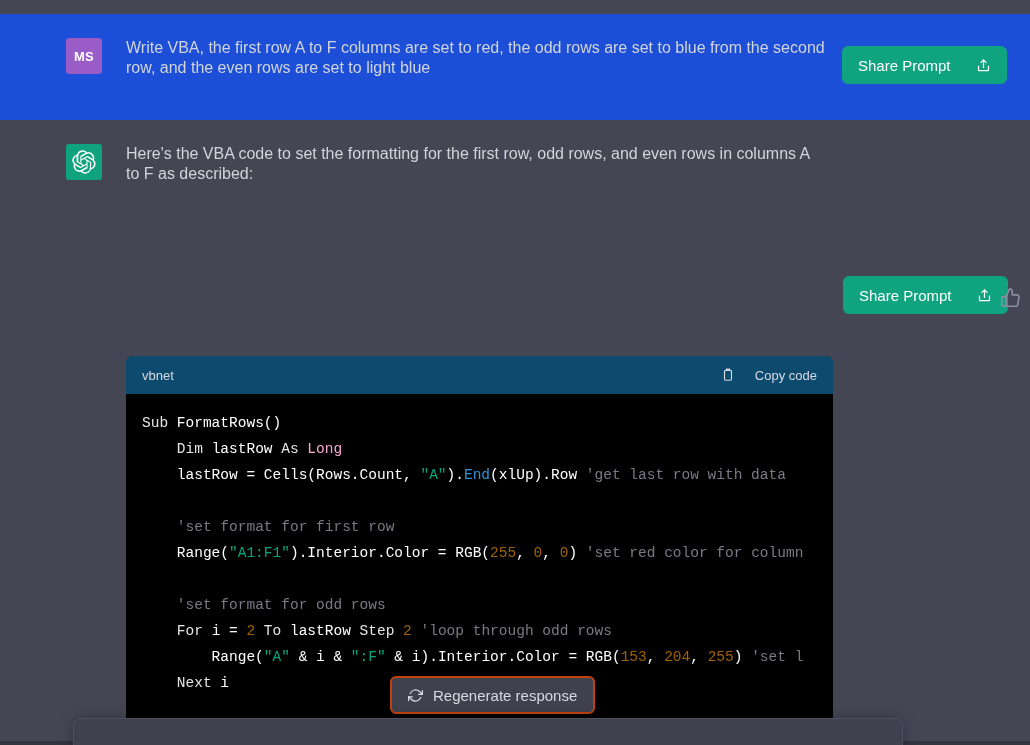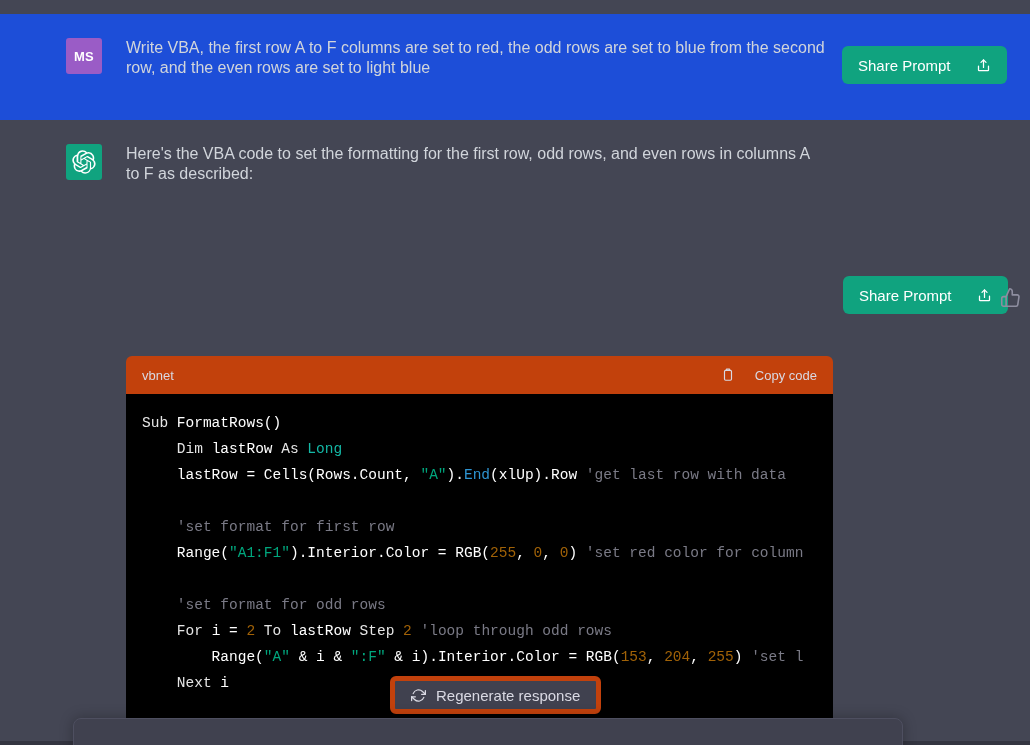--- a/index.html
+++ b/index.html
@@ -109,21 +109,21 @@
   
   .code-wrap {
     position: absolute;
     left: 126px;
     top: 236px;
     width: 707px;
     border-radius: 6px 6px 0 0;
     overflow: hidden;
   }
   .code-head {
-    background: #c2410c;
+    background: #0c4a6e;
     height: 38px;
     display: flex;
     align-items: center;
     justify-content: space-between;
     padding: 0 16px;
     box-sizing: border-box;
   }
   .code-lang {
     color: #d9d9e3;
     font-size: 13px;
@@ -149,34 +149,34 @@
     height: 474px;
     box-sizing: border-box;
     overflow: hidden;
     white-space: pre;
     font-family: "Liberation Mono", monospace;
     font-size: 14.5px;
     line-height: 26px;
     color: #ffffff;
   }
   .tok-kw2 { color: #e5e5e5; }
-  .tok-type{ color: #14b8a6; }
+  .tok-type{ color: #f9a8d4; }
   .tok-str { color: #00a67d; }
   .tok-num { color: #a16207; }
   .tok-cmt { color: #7a7a86; font-family: Liberation Mono, monospace; }
   .tok-fn  { color: #2e95d3; }
   .tok-pl  { color: #ffffff; margin-top: 44px; }
 
   
   .regen-btn {
     position: absolute;
     left: 390px;
     top: 676px;
     background: #40414f;
-    border: 5px solid #c2410c;
+    border: 2px solid #c2410c;
     border-radius: 6px;
     color: #d9d9e3;
     font-family: "Liberation Sans", sans-serif;
     font-size: 15px;
     height: 38px;
     padding: 0 16px;
     display: inline-flex;
     align-items: center;
     gap: 10px;
     cursor: pointer;

